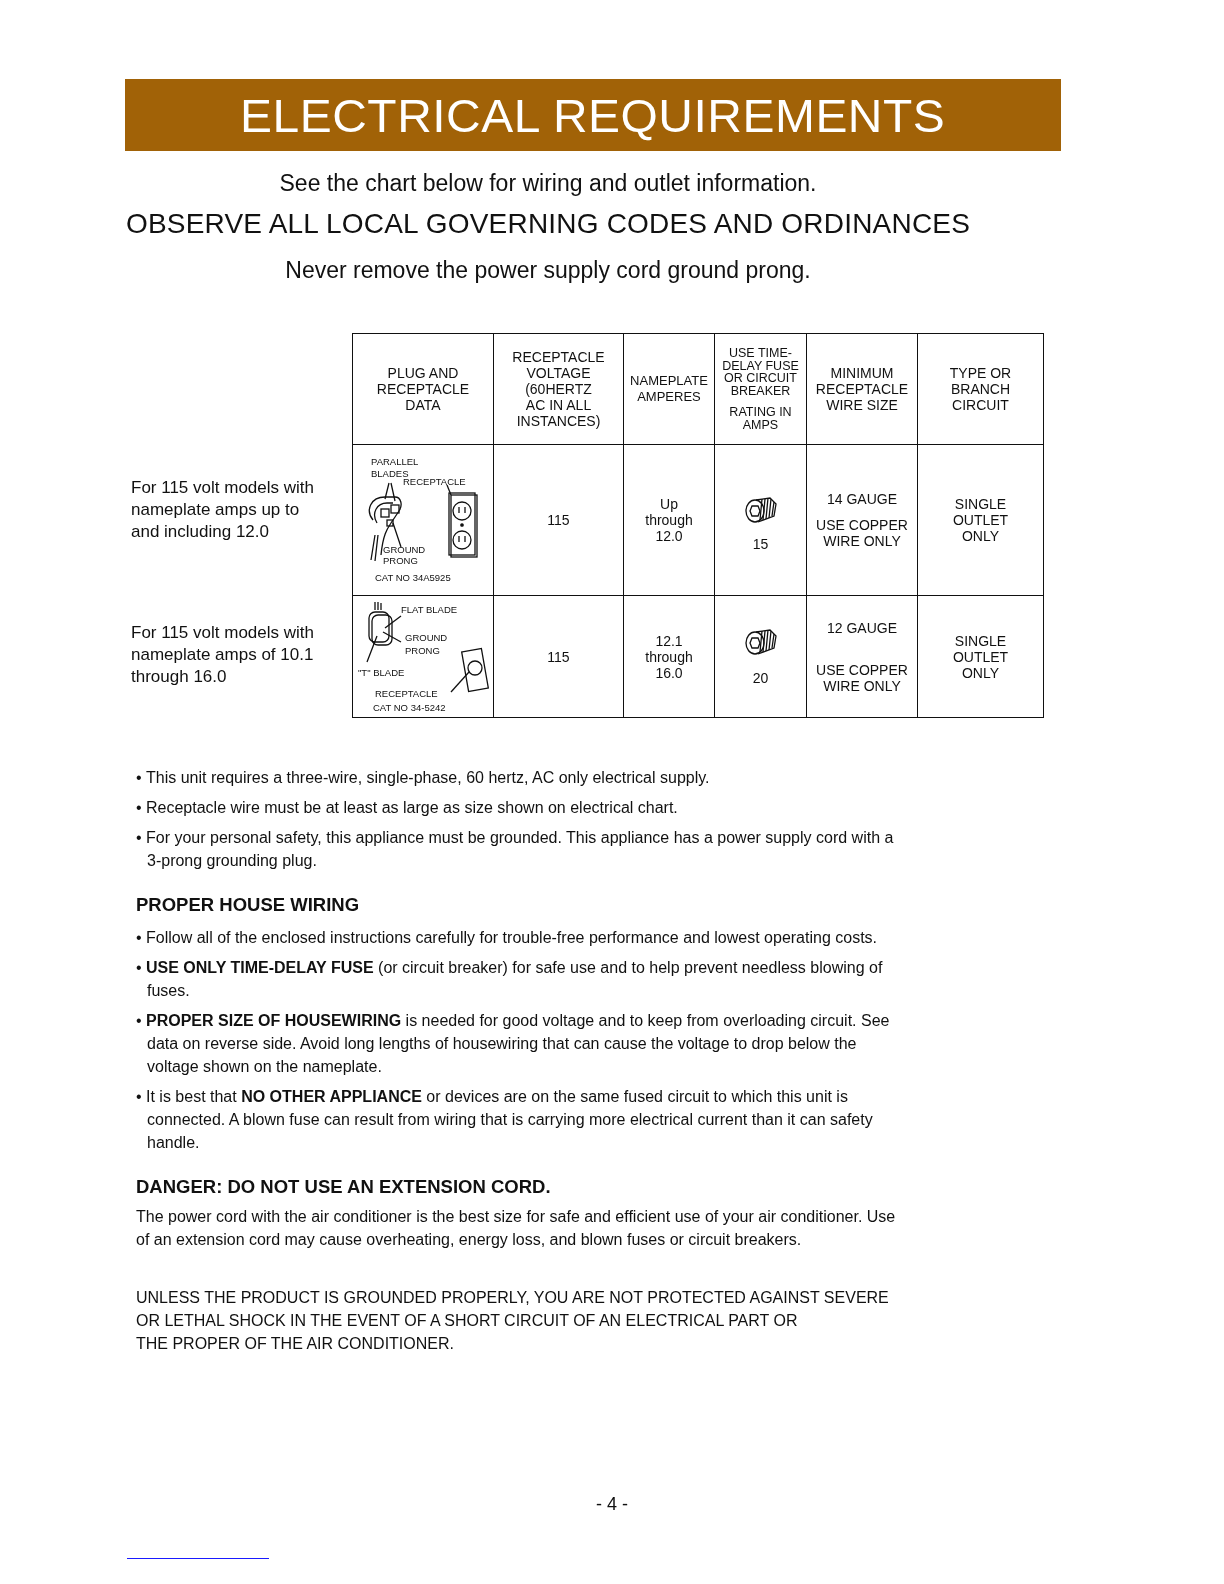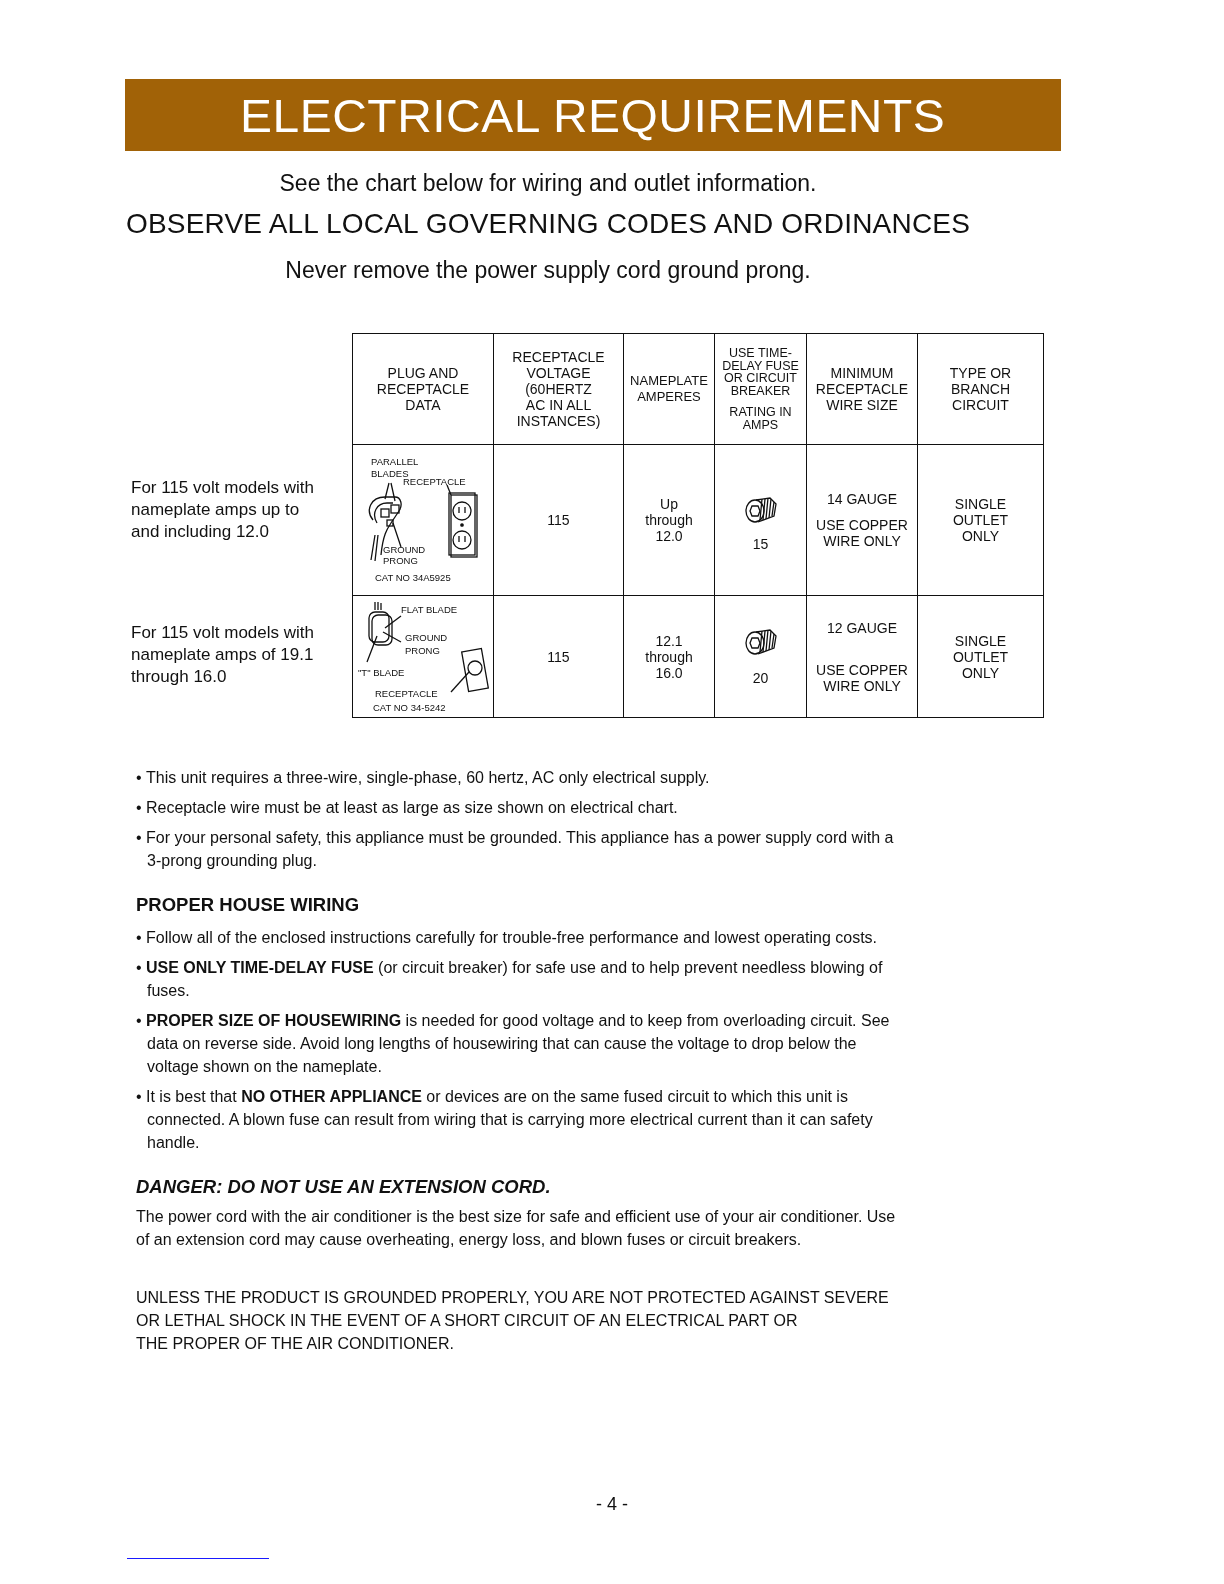--- a/index.html
+++ b/index.html
@@ -49,21 +49,21 @@
 <div class="abs center-line sub2">OBSERVE ALL LOCAL GOVERNING CODES AND ORDINANCES</div>
 <div class="abs center-line sub3">Never remove the power supply cord ground prong.</div>
 
 <div class="abs side-label" style="top:477px;">
   <div>For 115 volt models with</div>
   <div>nameplate amps up to</div>
   <div>and including 12.0</div>
 </div>
 <div class="abs side-label" style="top:622px;">
   <div>For 115 volt models with</div>
-  <div>nameplate amps of 19.1</div>
+  <div>nameplate amps of 10.1</div>
   <div>through 16.0</div>
 </div>
 
 <table class="elec">
   <colgroup>
     <col style="width:141px">
       <col style="width:130px">
       <col style="width:91px">
     <col style="width:92px">
       <col style="width:111px">
@@ -239,21 +239,21 @@
   <span class="b">•</span><b>PROPER SIZE OF HOUSEWIRING</b><span> is needed for good voltage and to keep from overloading circuit. See</span>
   <div class="cont">data on reverse side. Avoid long lengths of housewiring that can cause the voltage to drop below the</div>
   <div class="cont">voltage shown on the nameplate.</div>
 </div>
 <div class="abs bul" style="top:1085px;">
   <span class="b">•</span><span>It is best that </span><b>NO OTHER APPLIANCE</b><span> or devices are on the same fused circuit to which this unit is</span>
   <div class="cont">connected. A blown fuse can result from wiring that is carrying more electrical current than it can safety</div>
   <div class="cont">handle.</div>
 </div>
 
-<div class="abs h2" style="top:1176px;font-style:italic;">DANGER: DO NOT USE AN EXTENSION CORD.</div>
+<div class="abs h2" style="top:1176px;">DANGER: DO NOT USE AN EXTENSION CORD.</div>
 <div class="abs para" style="top:1205px;">
   <div>The power cord with the air conditioner is the best size for safe and efficient use of your air conditioner. Use</div>
   <div>of an extension cord may cause overheating, energy loss, and blown fuses or circuit breakers.</div>
 </div>
 
 <div class="abs para" style="top:1286px;">
   <div>UNLESS THE PRODUCT IS GROUNDED PROPERLY, YOU ARE NOT PROTECTED AGAINST SEVERE</div>
   <div>OR LETHAL SHOCK IN THE EVENT OF A SHORT CIRCUIT OF AN ELECTRICAL PART OR</div>
   <div>THE PROPER OF THE AIR CONDITIONER.</div>
 </div>

